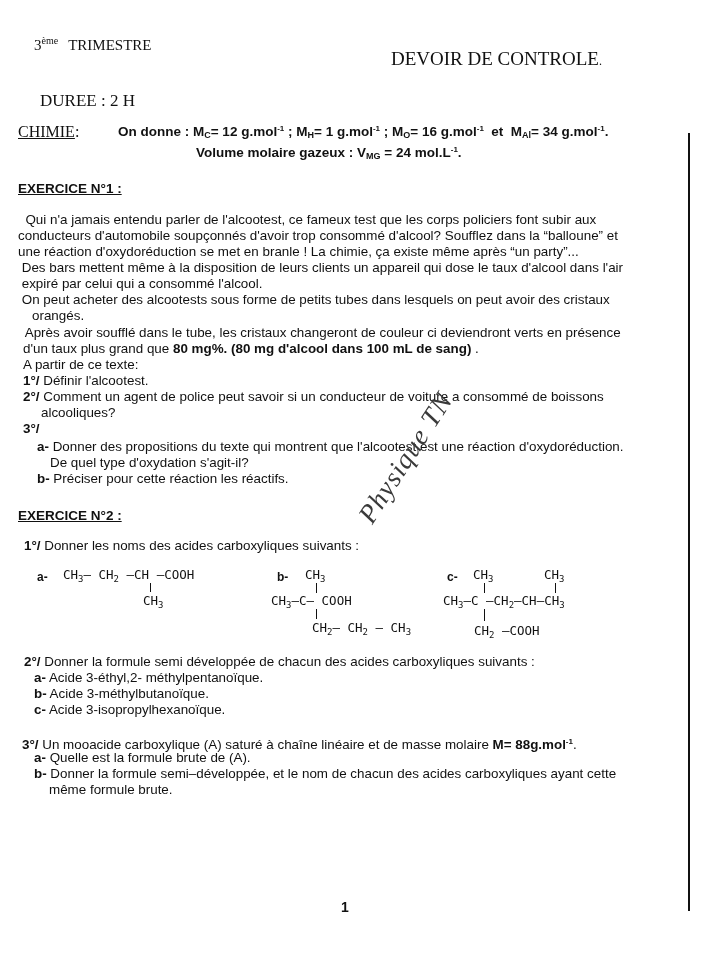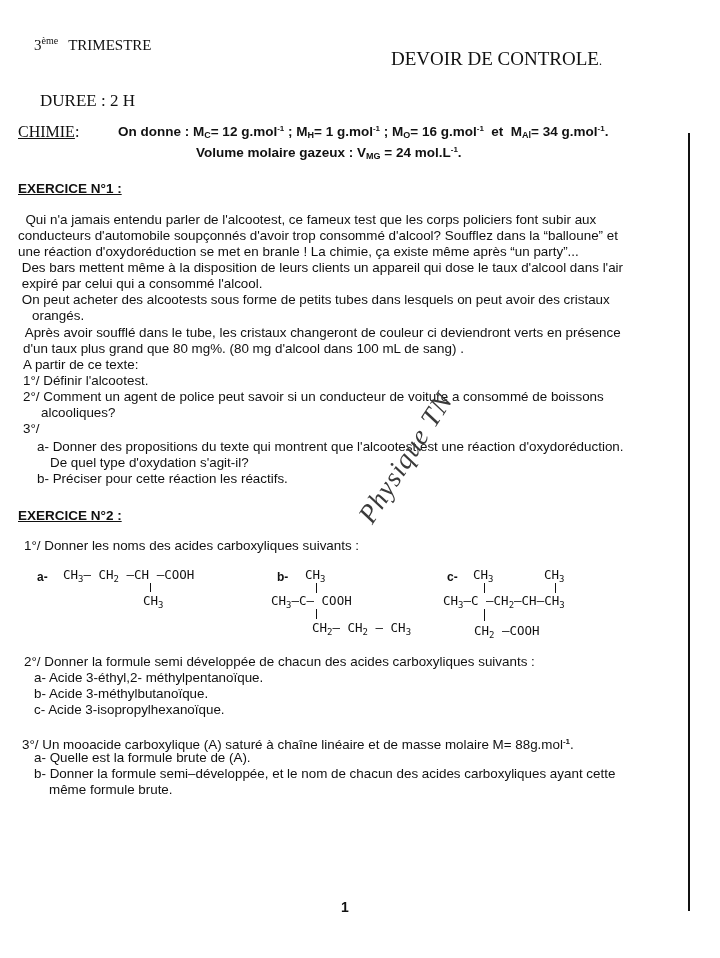--- a/index.html
+++ b/index.html
@@ -12,21 +12,21 @@
   .devoir { left: 370px; top: 48px; font-size: 19px; margin-left: 21px; }
   .duree { left: 40px; top: 91px; font-size: 17px; }
   .chimie { left: 18px; top: 123px; font-size: 16px; text-decoration: underline; }
   .donne { left: 118px; top: 124px; font-size: 13.5px; font-weight: bold; }
   .volume { left: 196px; top: 145px; font-size: 13.5px; font-weight: bold; }
   sub { font-size: 9px; vertical-align: -2px; }
   .donne sup, .volume sup, .bold sup, .line sup { font-size: 8px; vertical-align: 5px; }
   .vrule { position: absolute; left: 688px; top: 133px; width: 2px; height: 778px; background: #111; }
   .ex-title { font-size: 13.5px; font-weight: bold; text-decoration: underline; }
   .line { font-size: 13.4px; line-height: 16px; }
-  b { font-weight: normal; }
+  b { font-weight: bold; }
   .watermark { position: absolute; left: 378px; top: 498px; font-family: "Liberation Serif", "DejaVu Serif", serif;
     font-style: italic; font-size: 27px; color: #3a3a3a; transform: rotate(-57deg); transform-origin: left bottom; white-space: nowrap; letter-spacing: 1px; }
   .chem { font-family: "DejaVu Sans Mono", "Liberation Mono", monospace; font-size: 12.5px; }
   .chem sub { font-size: 9px; vertical-align: -3px; }
   .bond-v { position: absolute; width: 1.3px; background: #111; }
   .label-bold { font-weight: bold; font-family: "Liberation Sans", sans-serif; font-size: 12px; }
   .pagenum { left: 341px; top: 899px; font-size: 14px; font-weight: bold; }
 </style>
 </head>
 <body>

